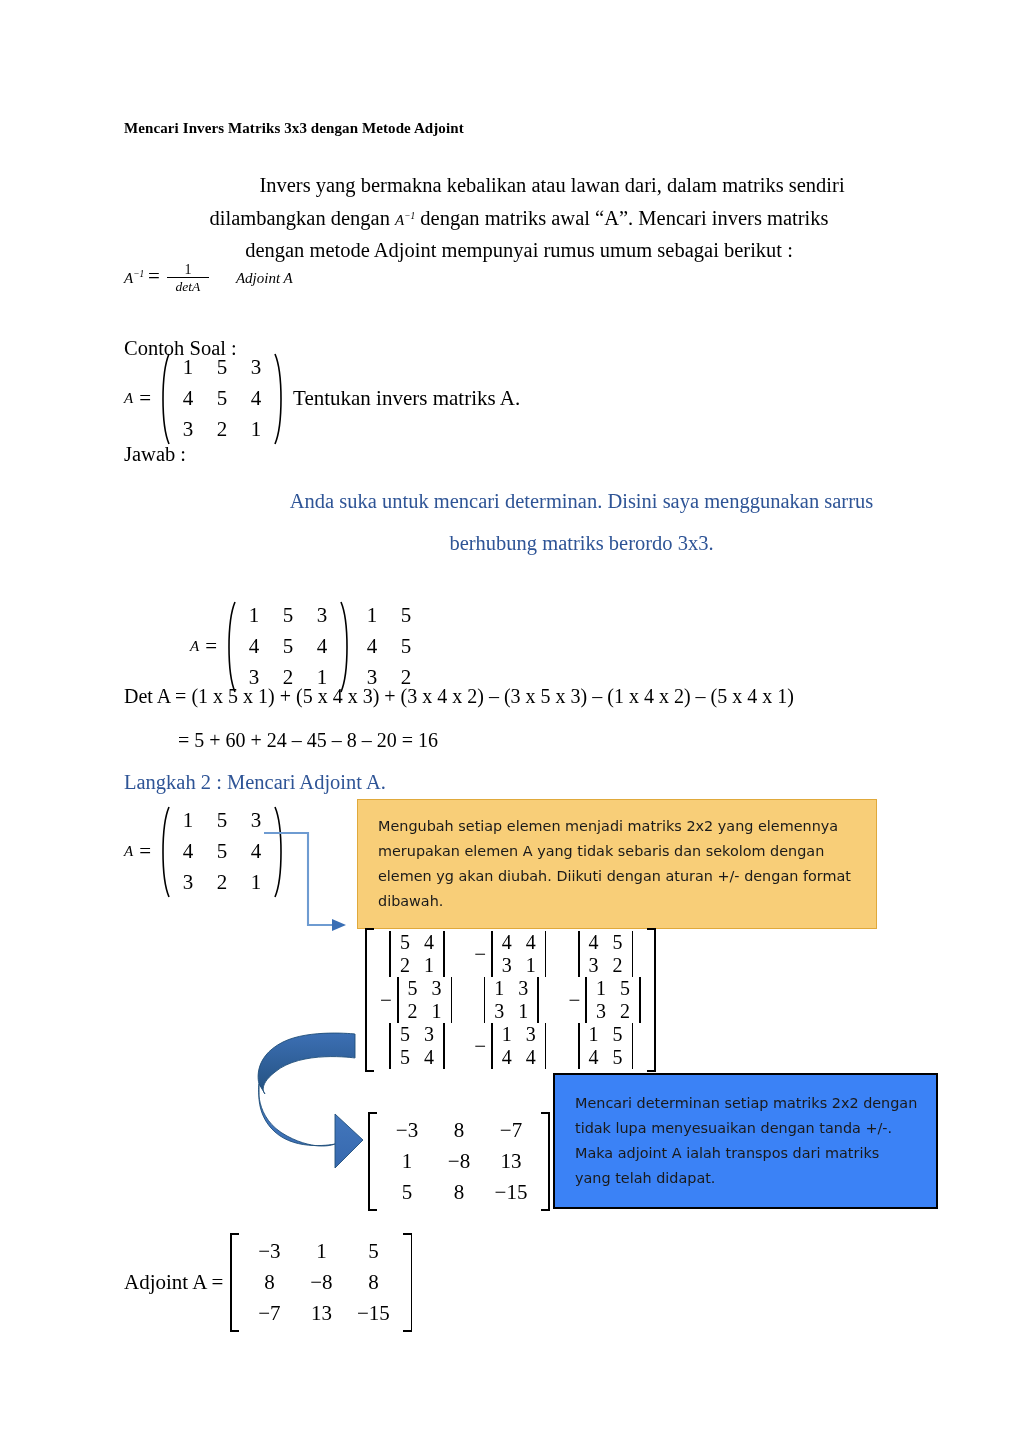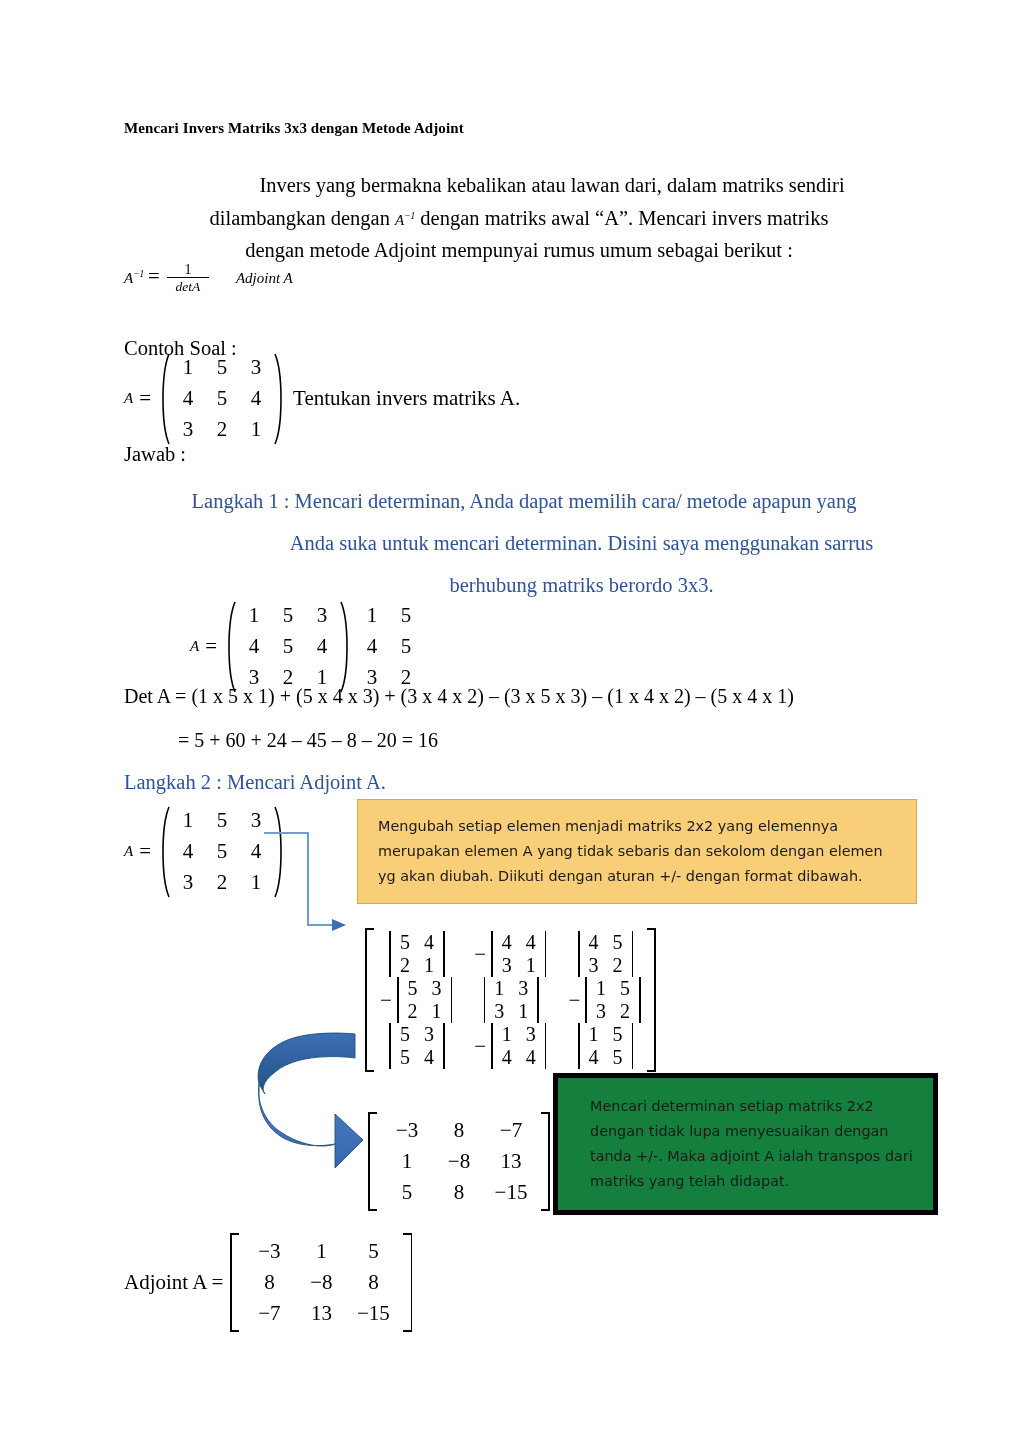--- a/index.html
+++ b/index.html
@@ -129,23 +129,23 @@
     line-height: 25px;
     color: #1a1a1a;
     box-sizing: border-box;
   }
   .callout-orange {
     background: #F8CE78;
     border: 1px solid #E0A93B;
     padding: 14px 18px 14px 20px;
   }
   .callout-green {
-    background: #15803d;
-    border: 5px solid #000000;
-    padding: 16px 18px 16px 32px;
+    background: #3b82f6;
+    border: 2px solid #000000;
+    padding: 16px 18px 16px 20px;
   }
   .callout p { margin: 0; }
 
   
   .elbow { position: absolute; }
   .curved-arrow { position: absolute; }
 </style>
 </head>
 <body>
 
@@ -193,21 +193,20 @@
       <svg class="paren" width="14" height="92" viewBox="0 0 14 92">
         <path d="M2 1 C10 20, 10 72, 2 91" fill="none" stroke="#000" stroke-width="1.6"></path>
       </svg>
     </span>
     <span class="mathup" style="margin-left:6px;">Tentukan invers matriks A.</span>
   </div>
 
   <div class="abs label" style="left:124px; top:440px;">Jawab :</div>
 
   <div class="abs para blue" style="left:124px; top:480px; width:800px; line-height:42px;">
-    <div>Langkah 1 : Mencari determinan, Anda dapat memilih cara/ metode apapun yang</div>
     <div style="padding-left:115px;">Anda suka untuk mencari determinan. Disini saya menggunakan sarrus</div>
     <div style="padding-left:115px;">berhubung matriks berordo 3x3.</div>
   </div>
 
   <div class="abs" style="left:190px; top:600px; display:flex; align-items:center;">
     <span class="mathit" style="margin-right:6px;">A</span>
     <span class="mathup" style="margin-right:6px;">=</span>
     <span class="matrix-wrap">
       <svg class="paren" width="14" height="92" viewBox="0 0 14 92">
         <path d="M12 1 C4 20, 4 72, 12 91" fill="none" stroke="#000" stroke-width="1.6"></path>
@@ -264,21 +263,21 @@
         <path d="M2 1 C10 20, 10 72, 2 91" fill="none" stroke="#000" stroke-width="1.6"></path>
       </svg>
     </span>
   </div>
 
   <svg class="elbow" style="left:262px; top:820px;" width="92" height="118" viewBox="0 0 92 118">
     <path d="M2 13 L46 13 L46 105 L72 105" fill="none" stroke="#6E9BD1" stroke-width="2.1"></path>
     <path d="M70 99 L84 105 L70 111 Z" fill="#3A6FB5"></path>
   </svg>
 
-  <div class="callout callout-orange" style="left:357px; top:799px; width:560px;">
+  <div class="callout callout-orange" style="left:357px; top:799px; width:520px;">
     <p>Mengubah setiap elemen menjadi matriks 2x2 yang elemennya merupakan elemen A yang tidak sebaris dan sekolom dengan elemen yg akan diubah. Diikuti dengan aturan +/- dengan format dibawah.</p>
   </div>
 
   <div class="abs" style="left:365px; top:928px;">
     <span class="matrix-wrap" style="align-items:stretch;">
       <span class="sbrk left">
           <i></i>
         </span>
       <span style="display:inline-grid; grid-template-columns:auto auto auto; align-items:center; justify-items:center; padding:3px 4px;">
 

